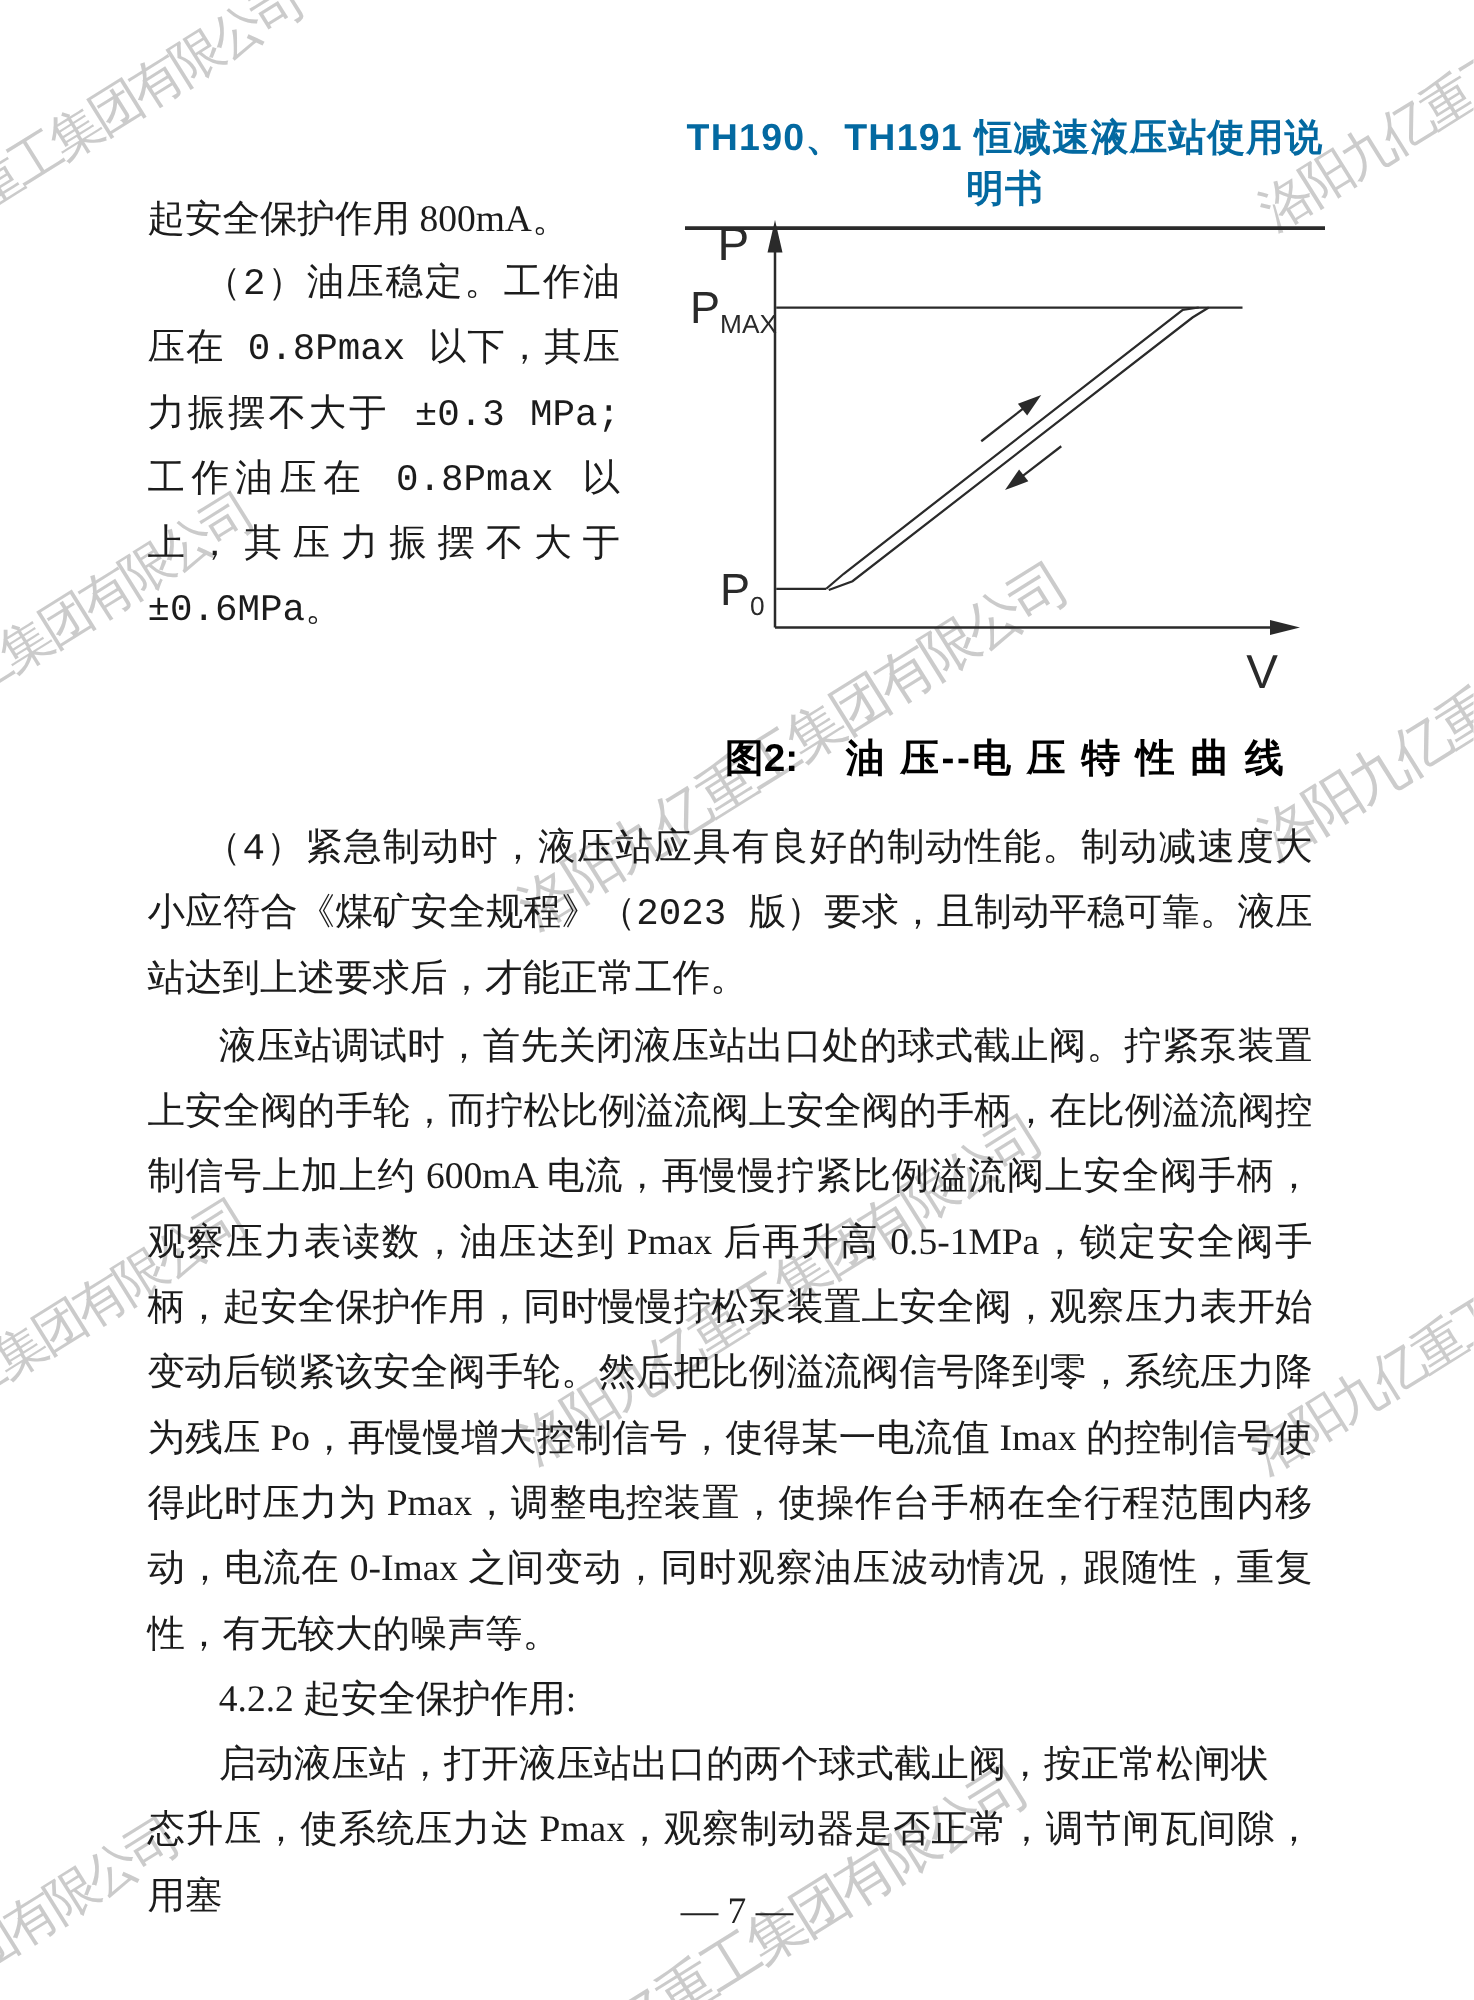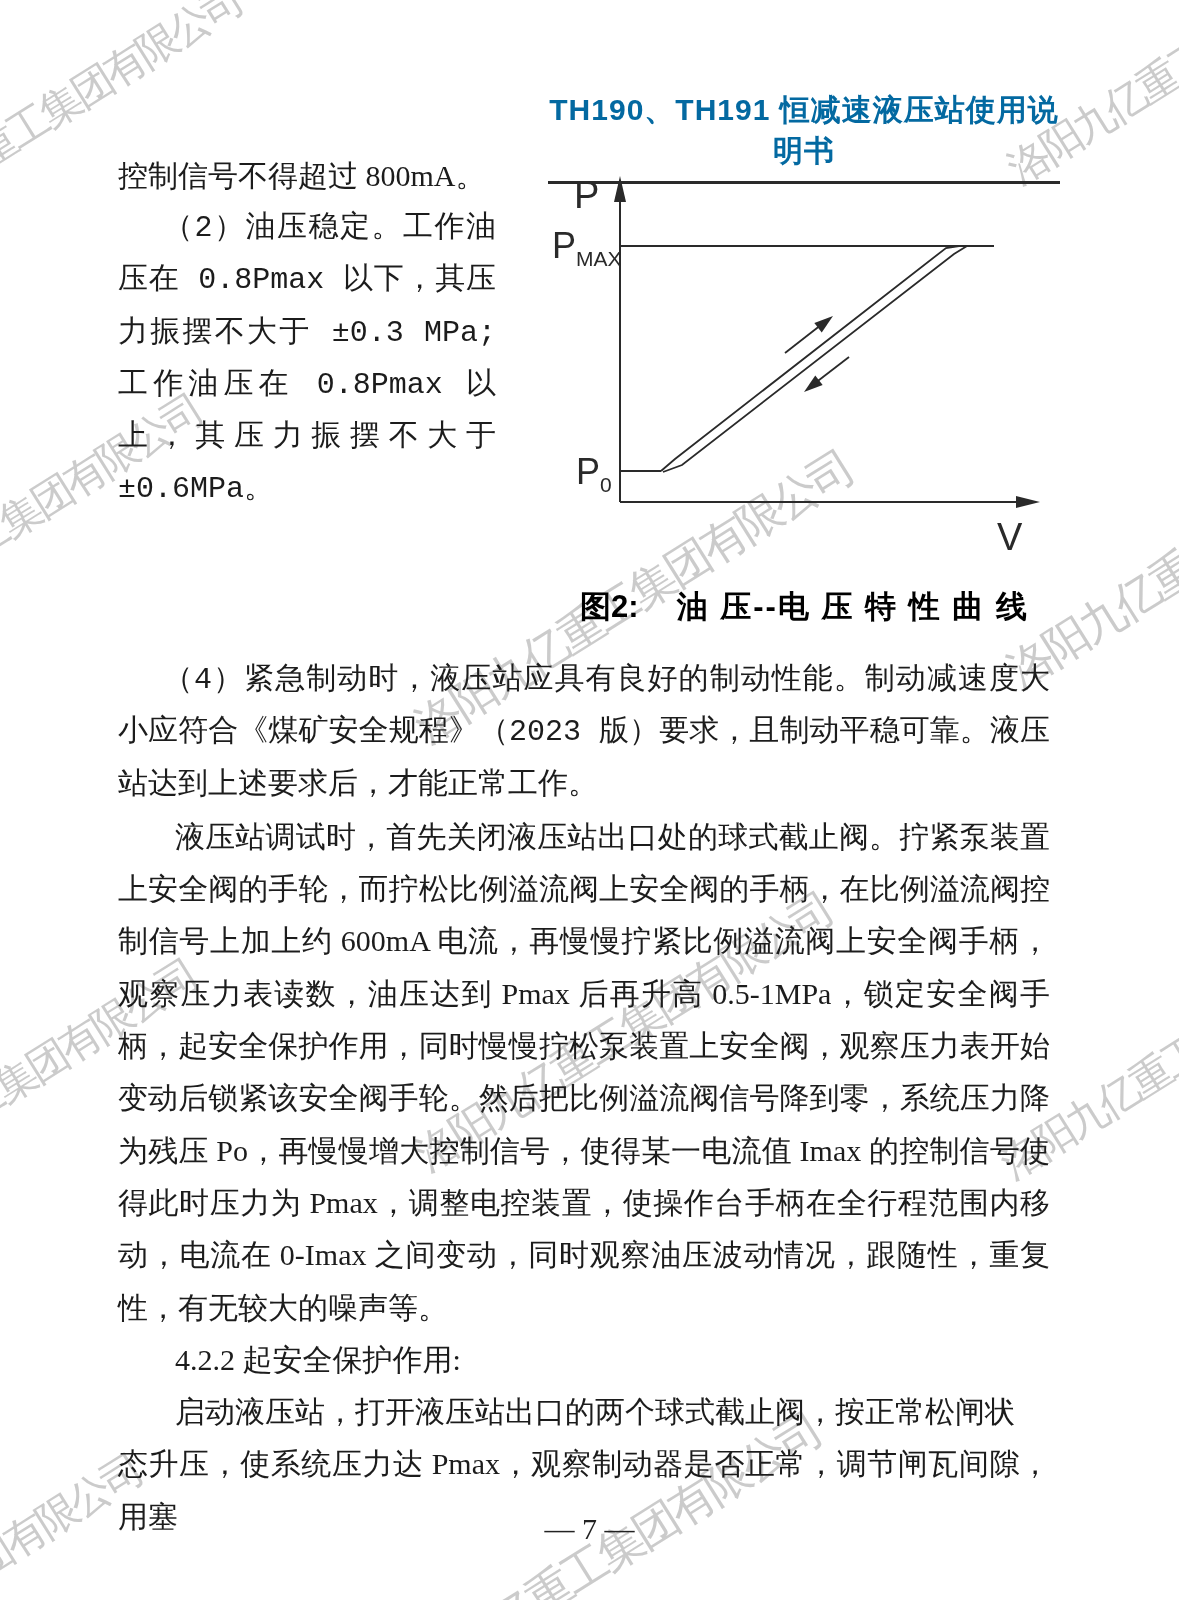--- a/index.html
+++ b/index.html
@@ -82,21 +82,21 @@
       <div class="wm" style="left: 1085px; top: 1685px; font-size: 42px; color: rgb(195, 195, 195); transform: rotate(-32deg);">洛阳九亿重工集团有限公司</div>
     </div>
 
   <div class="content">
 
     <div class="header">
       <div class="doc-title">TH190、TH191 恒减速液压站使用说明书</div>
     </div>
 
     <div class="left-col">
-      <p>控制信号不得超过 800mA。</p>
+      <p>起安全保护作用 800mA。</p>
       <p class="ind15">（2）油压稳定。工作油压在 0.8Pmax 以下，其压力振摆不大于 ±0.3  MPa; 工作油压在 0.8Pmax 以上，其压力振摆不大于 ±0.6MPa。</p>
     </div>
 
     <figure class="figure" style="margin:0">
       <svg width="525" height="420" viewBox="0 0 525 420">
 
         <line class="chart-line" x1="78" y1="40" x2="78" y2="346"></line>
         <polygon class="chart-fill" points="78,20 72,46 84,46"></polygon>
 
         <line class="chart-line" x1="78" y1="346" x2="482" y2="346"></line>

